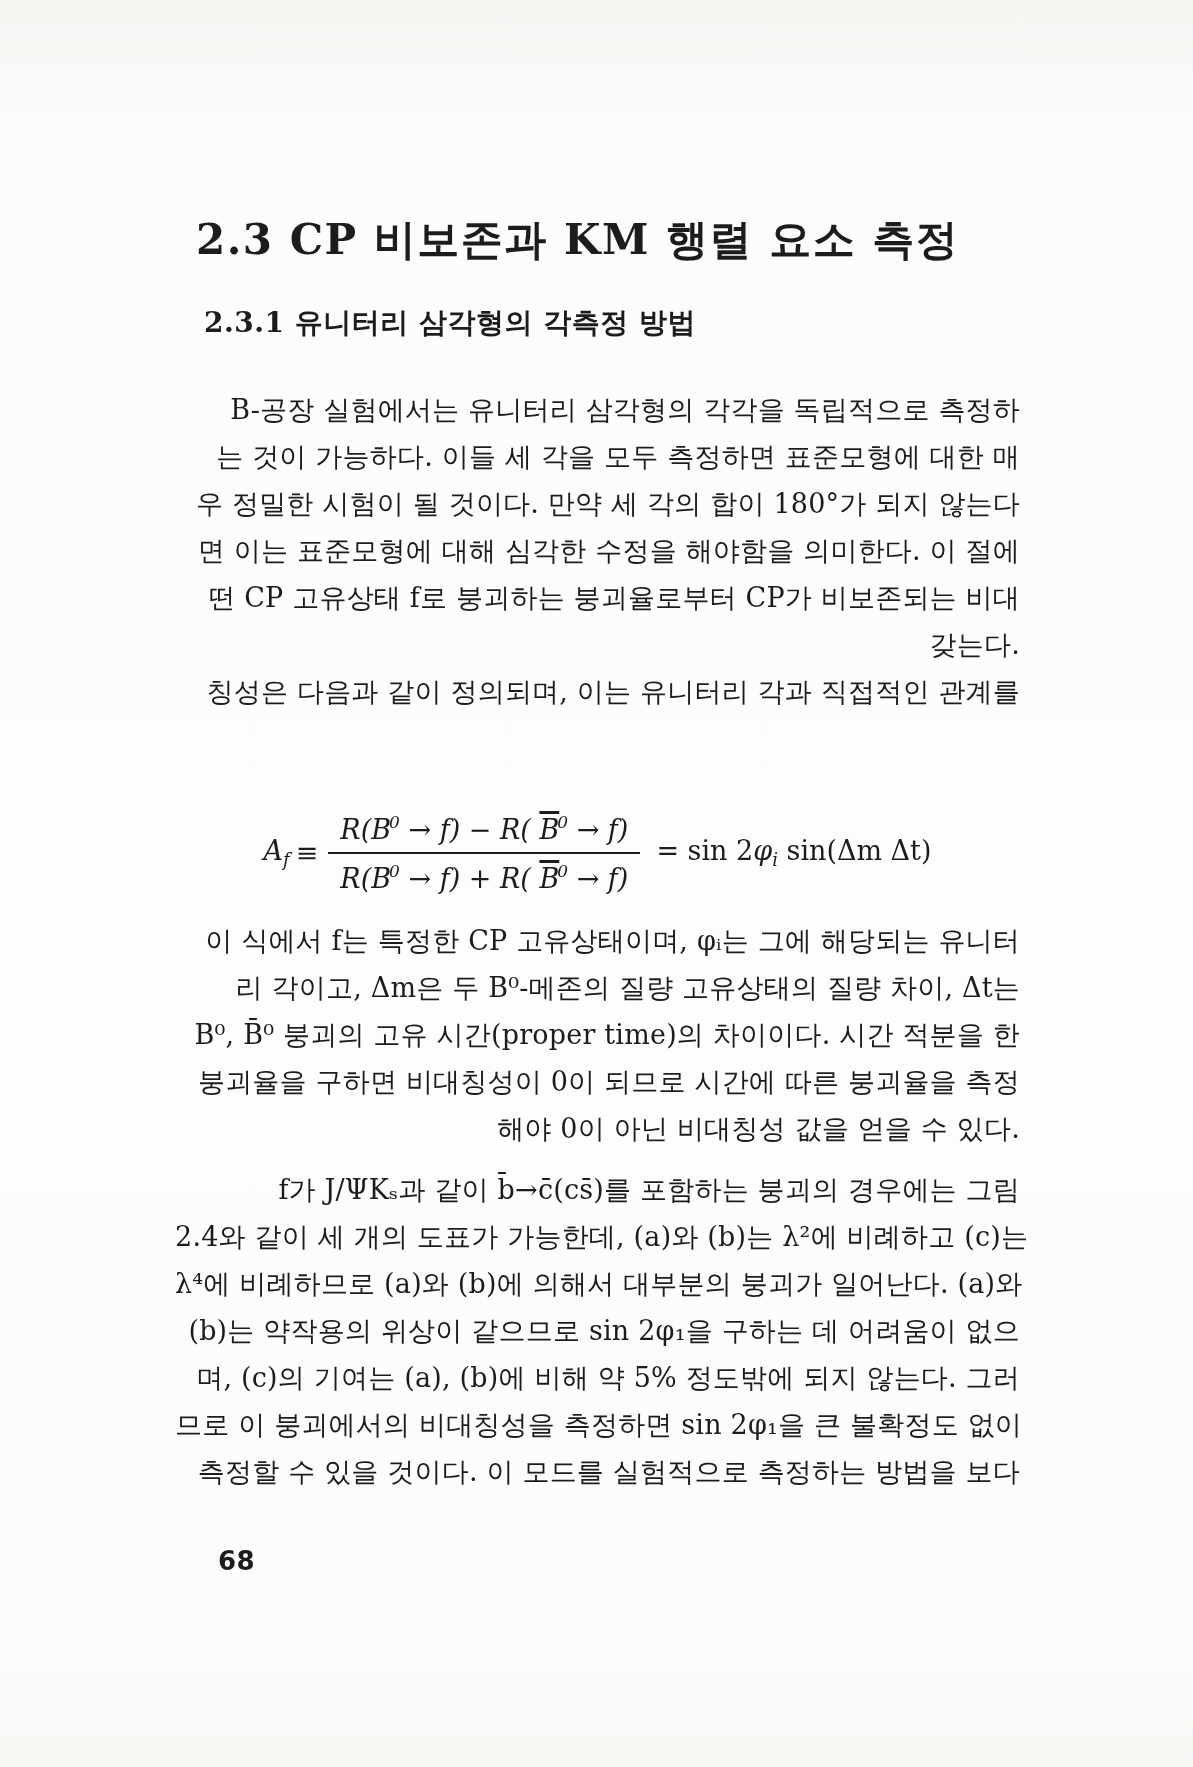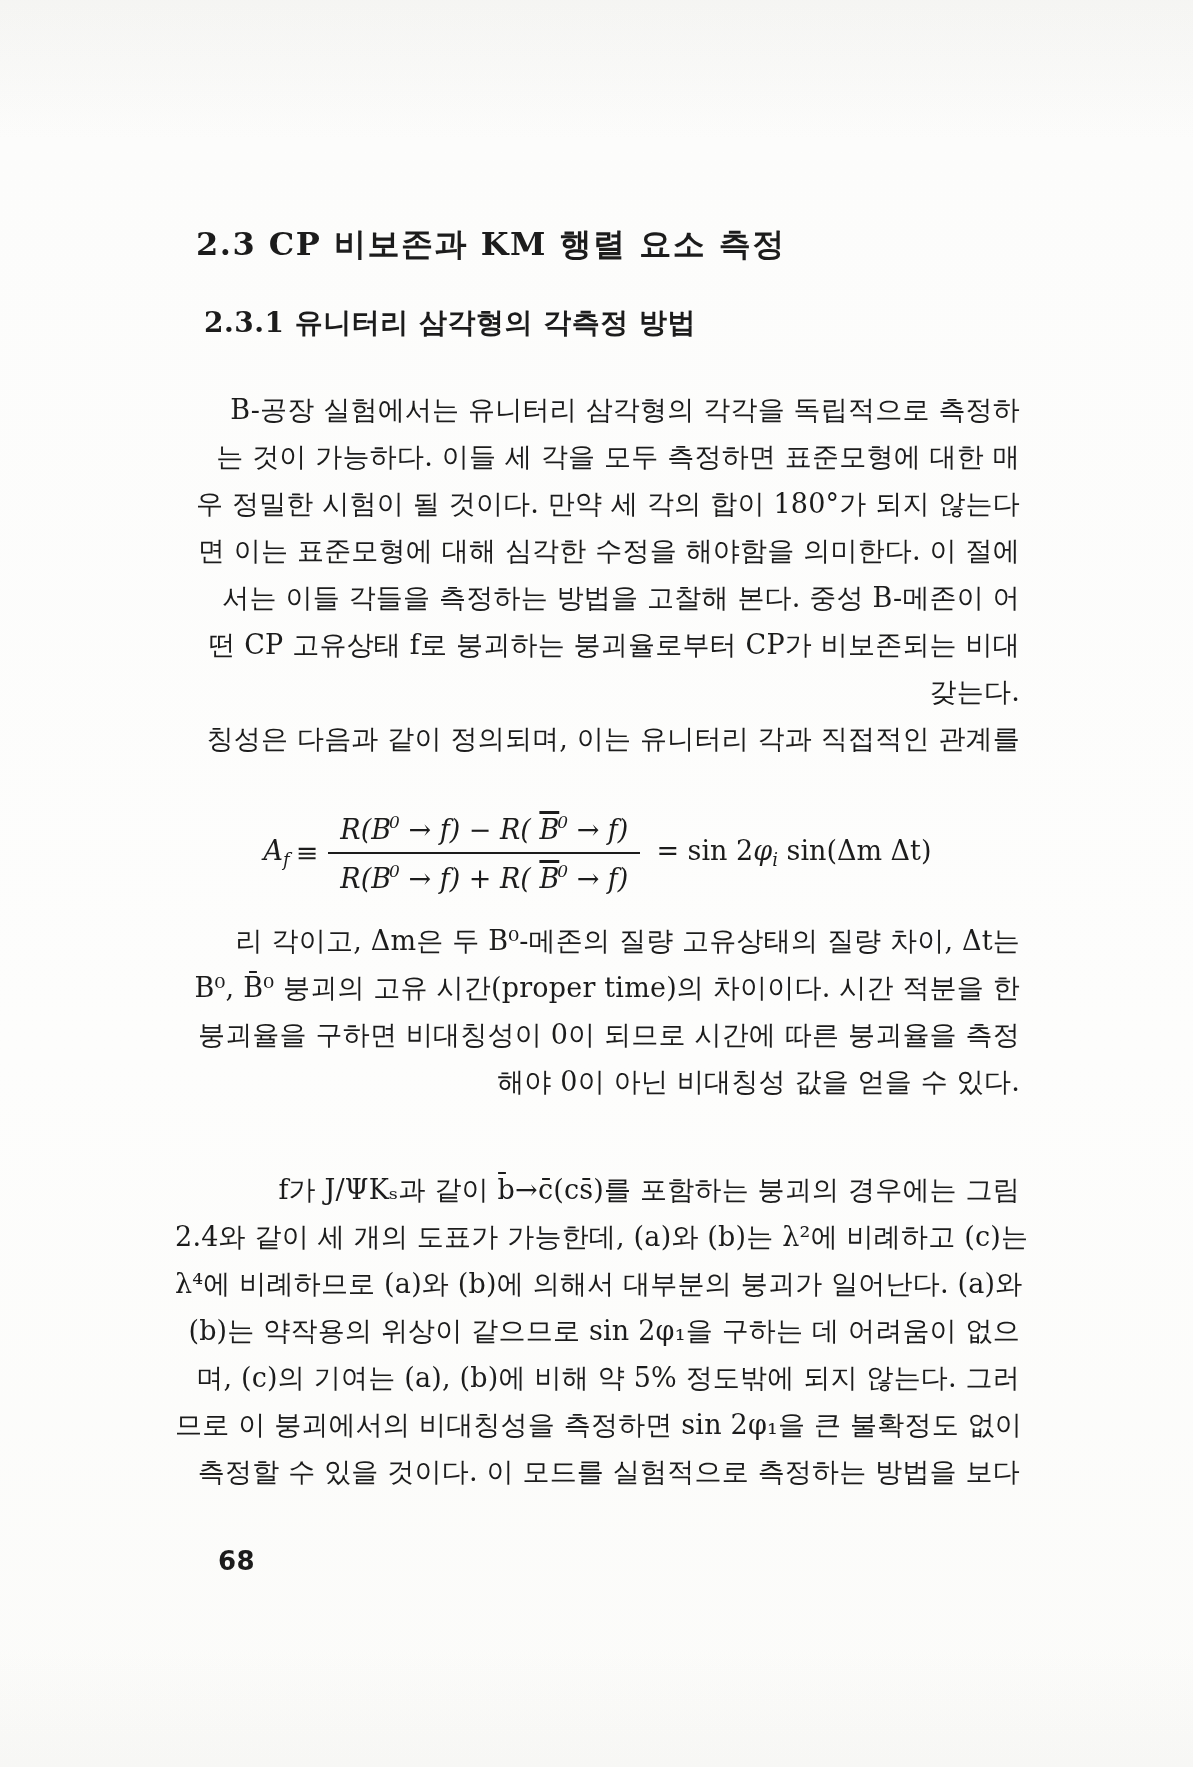--- a/index.html
+++ b/index.html
@@ -16,22 +16,22 @@
     position: relative;
     overflow: hidden;
   }
   .page {
     position: absolute;
     inset: 0;
   }
   .section-title {
     position: absolute;
     left: 196px;
-    top: 223px;
-    font-size: 32px;
+    top: 212px;
+    font-size: 42px;
     font-weight: 600;
     letter-spacing: 1.5px;
     white-space: nowrap;
   }
   .subsection-title {
     position: absolute;
     left: 204px;
     top: 304px;
     font-size: 28px;
     font-weight: 600;
@@ -134,39 +134,39 @@
 
   <div class="section-title">2.3  CP 비보존과 KM 행렬 요소 측정</div>
 
   <div class="subsection-title">2.3.1  유니터리 삼각형의 각측정 방법</div>
 
   <div class="para" id="para1">
     <div class="line indent">B-공장 실험에서는 유니터리 삼각형의 각각을 독립적으로 측정하</div>
     <div class="line">는 것이 가능하다. 이들 세 각을 모두 측정하면 표준모형에 대한 매</div>
     <div class="line">우 정밀한 시험이 될 것이다. 만약 세 각의 합이 180°가 되지 않는다</div>
     <div class="line">면 이는 표준모형에 대해 심각한 수정을 해야함을 의미한다. 이 절에</div>
-    <div class="line">서는 이들 각들을 측정하는 방법을 고찰해 본다. 중성 B-메존이 어</div>
     <div class="line">떤 CP 고유상태 f로 붕괴하는 붕괴율로부터 CP가 비보존되는 비대</div>
     <div class="line">갖는다.</div>
     <div class="line">칭성은 다음과 같이 정의되며, 이는 유니터리 각과 직접적인 관계를</div>
   </div>
 
   <div class="formula">
     <span>
       <span class="it">A</span><sub>f</sub>
     </span>
     <span class="equiv-sign">≡</span>
     <span class="frac">
       <span class="num it"><span>R(B</span><sup>0</sup><span> → f) − R( </span><span class="overbar">B</span><sup>0</sup><span> → f)</span></span>
       <span class="den it"><span>R(B</span><sup>0</sup><span> → f) + R( </span><span class="overbar">B</span><sup>0</sup><span> → f)</span></span>
     </span>
     <span class="rhs"><span>= sin 2</span><span class="phi">φ</span><sub>i</sub><span> sin(Δm Δt)</span></span>
   </div>
 
   <div class="para" id="para2">
+    <div class="line">이 식에서 f는 특정한 CP 고유상태이며, φᵢ는 그에 해당되는 유니터</div>
     <div class="line">리 각이고, Δm은 두 B⁰-메존의 질량 고유상태의 질량 차이, Δt는</div>
     <div class="line">B⁰, B̄⁰ 붕괴의 고유 시간(proper time)의 차이이다. 시간 적분을 한</div>
     <div class="line">붕괴율을 구하면 비대칭성이 0이 되므로 시간에 따른 붕괴율을 측정</div>
     <div class="line">해야 0이 아닌 비대칭성 값을 얻을 수 있다.</div>
   </div>
 
   <div class="para" id="para3">
     <div class="line indent">f가 J/ΨKₛ과 같이 b̄→c̄(cs̄)를 포함하는 붕괴의 경우에는 그림</div>
     <div class="line">2.4와 같이 세 개의 도표가 가능한데, (a)와 (b)는 λ²에 비례하고 (c)는</div>
     <div class="line">λ⁴에 비례하므로 (a)와 (b)에 의해서 대부분의 붕괴가 일어난다. (a)와</div>

